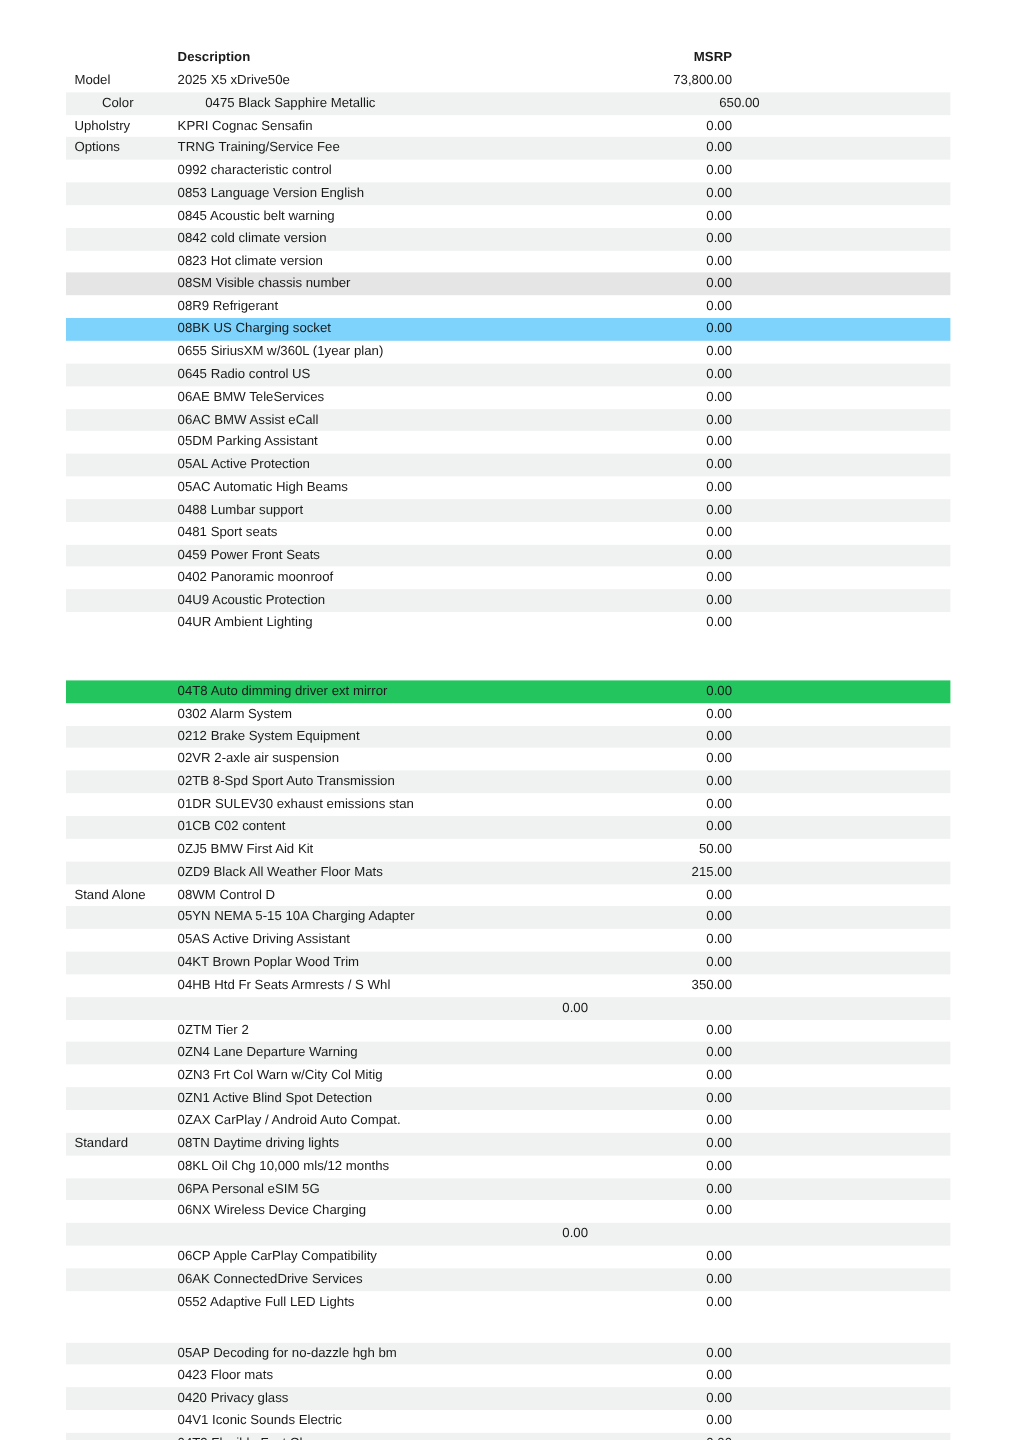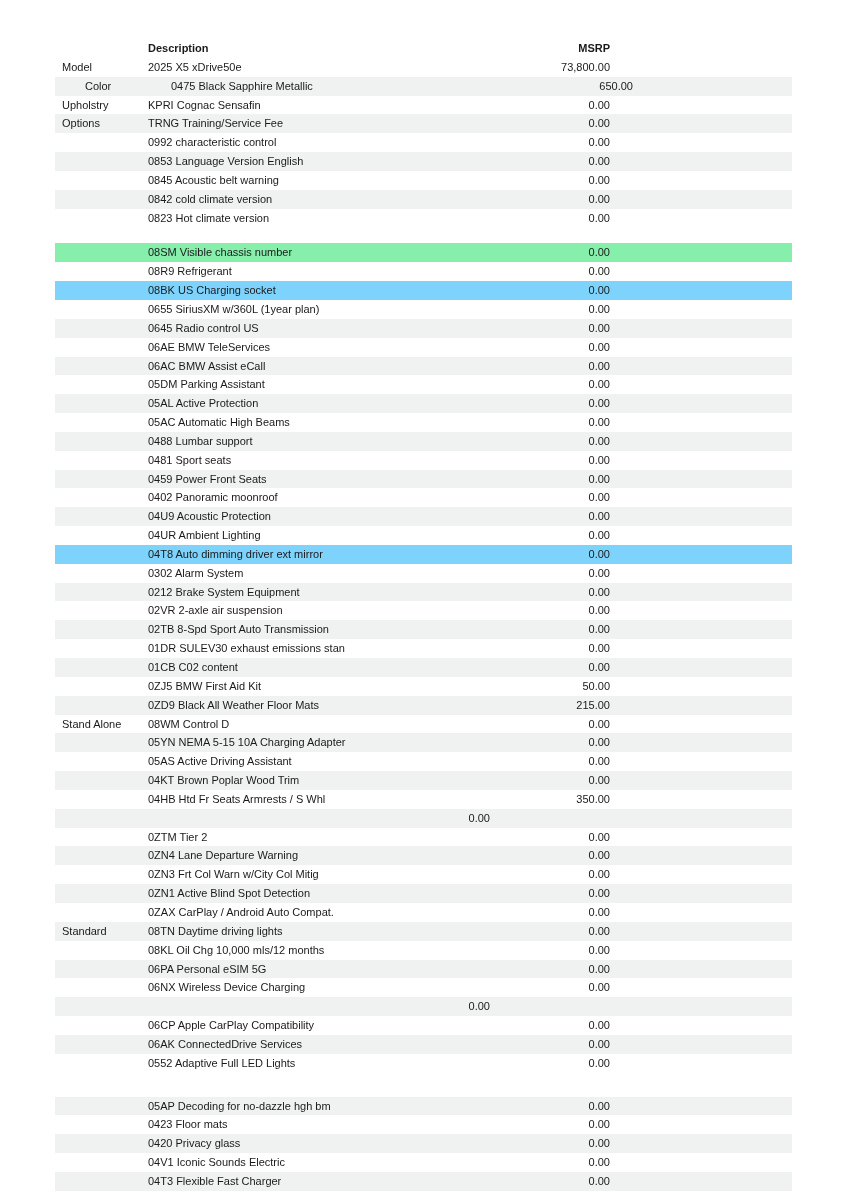--- a/index.html
+++ b/index.html
@@ -111,21 +111,21 @@
           <div class="cell-desc">0842 cold climate version</div>
           <div class="cell-msrp">0.00</div>
           <div class="cell-spacer"></div>
         </div>
         <div class="row">
           <div class="cell-label"></div>
           <div class="cell-desc">0823 Hot climate version</div>
           <div class="cell-msrp">0.00</div>
           <div class="cell-spacer"></div>
         </div>
-        <div class="row stripe" style="background: #86efac; margin-top: 16px;">
+        <div class="row stripe" style="background: #e5e5e5;">
           <div class="cell-label"></div>
           <div class="cell-desc">08SM Visible chassis number</div>
           <div class="cell-msrp">0.00</div>
           <div class="cell-spacer"></div>
         </div>
         <div class="row">
           <div class="cell-label"></div>
           <div class="cell-desc">08R9 Refrigerant</div>
           <div class="cell-msrp">0.00</div>
           <div class="cell-spacer"></div>
@@ -207,21 +207,21 @@
           <div class="cell-desc">04U9 Acoustic Protection</div>
           <div class="cell-msrp">0.00</div>
           <div class="cell-spacer"></div>
         </div>
         <div class="row">
           <div class="cell-label"></div>
           <div class="cell-desc">04UR Ambient Lighting</div>
           <div class="cell-msrp">0.00</div>
           <div class="cell-spacer"></div>
         </div>
-        <div class="row stripe" style="background: #7dd3fc;">
+        <div class="row stripe" style="background: #22c55e; margin-top: 38px;">
           <div class="cell-label"></div>
           <div class="cell-desc">04T8 Auto dimming driver ext mirror</div>
           <div class="cell-msrp">0.00</div>
           <div class="cell-spacer"></div>
         </div>
         <div class="row">
           <div class="cell-label"></div>
           <div class="cell-desc">0302 Alarm System</div>
           <div class="cell-msrp">0.00</div>
           <div class="cell-spacer"></div>

